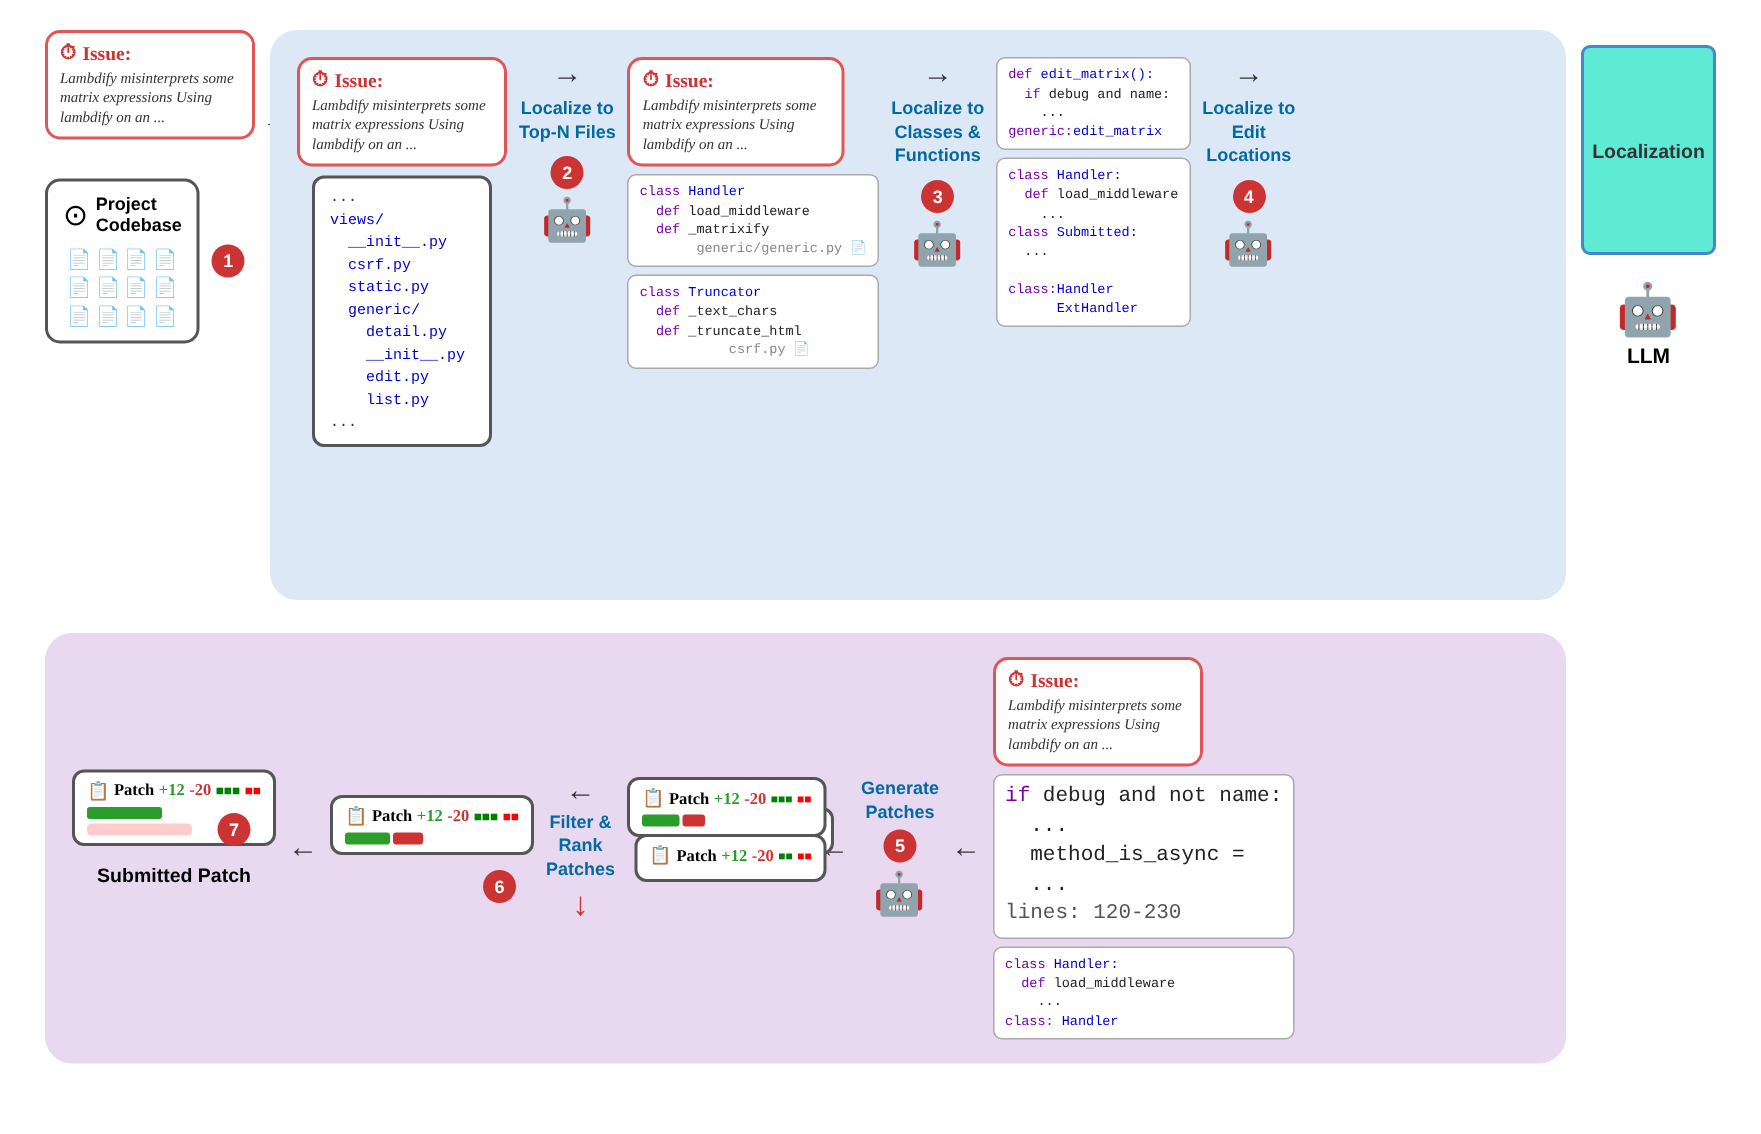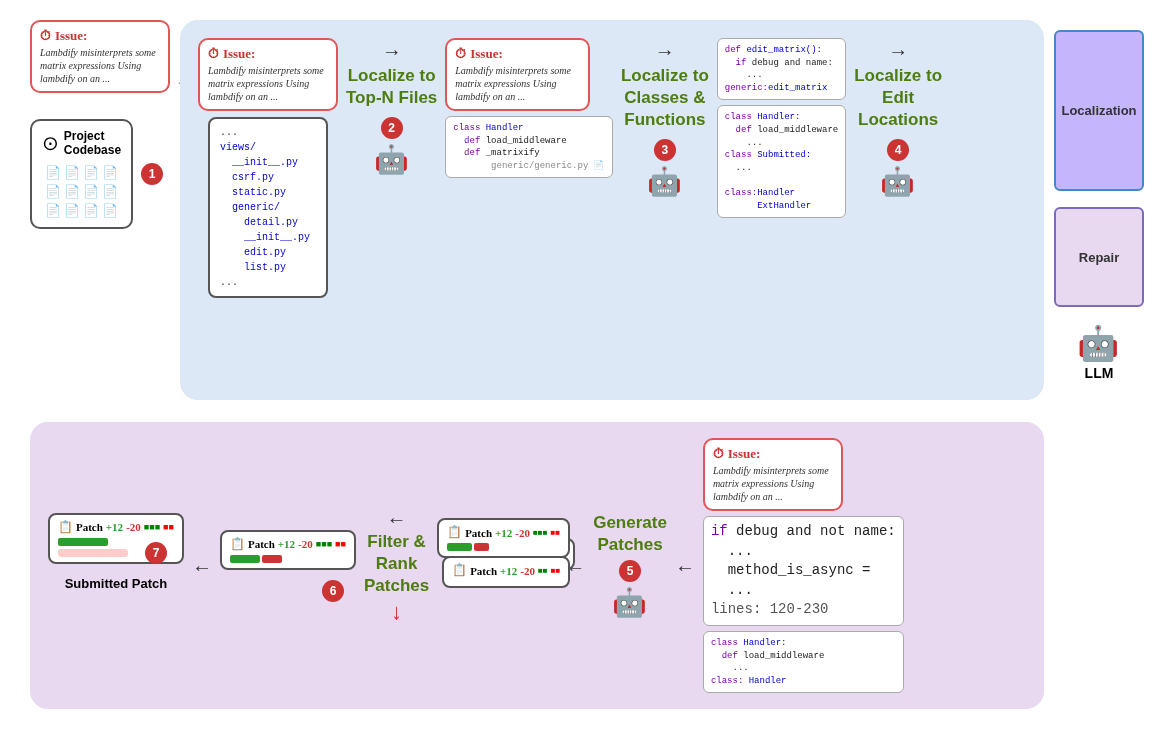--- a/index.html
+++ b/index.html
@@ -110,24 +110,24 @@
       font-family: 'Courier New', monospace;
       font-size: 9px;
       color: #222;
       line-height: 1.4;
       position: relative;
     }
 
     
     .step-label {
       font-family: Arial, sans-serif;
-      font-size: 17px;
+      font-size: 12px;
       font-weight: bold;
       text-align: center;
-      color: #4d7c0f;
+      color: #0369a1;
       line-height: 1.3;
     }
 
     
     .step-circle {
       width: 22px;
       height: 22px;
       border-radius: 50%;
       background: #cc3333;
       color: white;
@@ -399,20 +399,26 @@
                   <span>Issue:</span>
                 </div>
                 <div class="issue-text">Lambdify misinterprets some matrix expressions Using lambdify on an ...</div>
               </div>
               <div class="code-block">
                 <span style="color:#7700aa">class</span> <span style="color:#0000cc">Handler</span><br>
                 &nbsp;&nbsp;<span style="color:#7700aa">def</span> load_middleware<br>
                 &nbsp;&nbsp;<span style="color:#7700aa">def</span> _matrixify<br>
                 &nbsp;&nbsp;&nbsp;&nbsp;&nbsp;&nbsp;&nbsp;<span style="color:#888">generic/generic.py</span> 📄
               </div>
+              <div class="code-block">
+                <span style="color:#7700aa">class</span> <span style="color:#0000cc">Truncator</span><br>
+                &nbsp;&nbsp;<span style="color:#7700aa">def</span> _text_chars<br>
+                &nbsp;&nbsp;<span style="color:#7700aa">def</span> _truncate_html<br>
+                &nbsp;&nbsp;&nbsp;&nbsp;&nbsp;&nbsp;&nbsp;&nbsp;&nbsp;&nbsp;&nbsp;<span style="color:#888">csrf.py</span> 📄
+              </div>
             </div>
 
             <div class="col-center" style="gap:4px;">
               <span class="arrow-right">→</span>
               <div class="step-label">Localize to<br>Classes &amp;<br>Functions</div>
               <div class="step-circle" style="margin-top:4px;">3</div>
               <div class="robot">🤖</div>
             </div>
 
             <div class="code-col">
@@ -565,22 +571,21 @@
               <span style="color:#7700aa">class:</span> <span style="color:#0000cc">Handler</span>
             </div>
           </div>
 
         </div>
       </div>
 
     </div>
 
     <div class="right-sidebar">
-      <div class="sidebar-label" style="width:90px; height:161px; display:flex; align-items:center; justify-content:center; border-color:#4488cc; background:#c4b5fd;">Localization</div>
-      <div class="sidebar-label" style="width:90px; height:100px; display:flex; align-items:center; justify-content:center; border-color:#7b6abf; background:#e8d8f0; margin-top:8px;">Repair</div>
+      <div class="sidebar-label" style="width:90px; height:140px; display:flex; align-items:center; justify-content:center; border-color:#4488cc; background:#5eead4;">Localization</div>
 
       <div class="llm-box" style="margin-top:8px;">
         <div class="robot" style="font-size:34px;">🤖</div>
         <div class="llm-label">LLM</div>
       </div>
     </div>
 
   </div>
 
 

